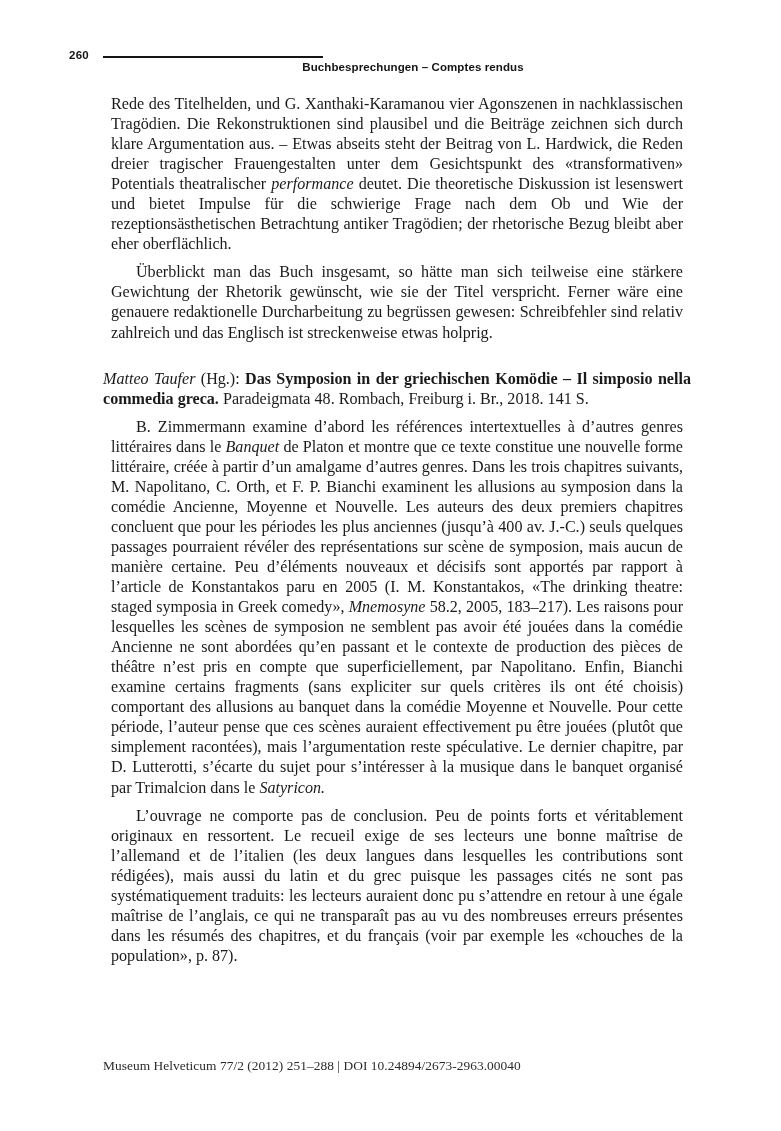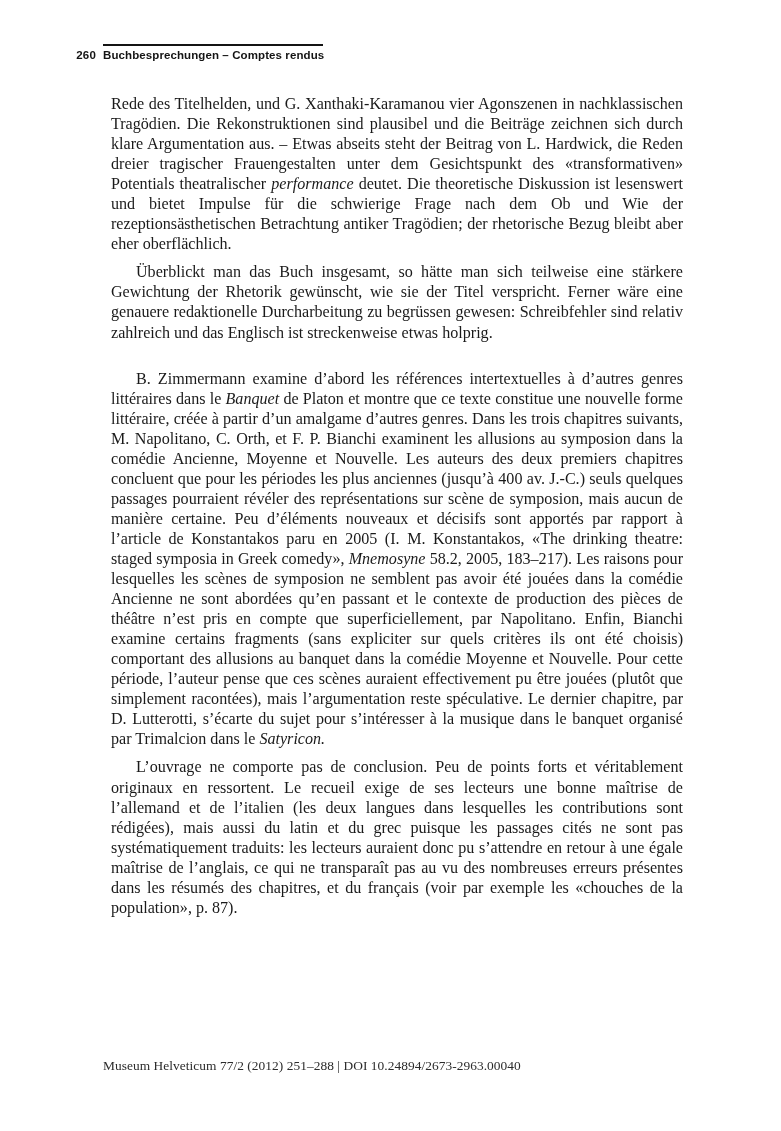--- a/index.html
+++ b/index.html
@@ -33,32 +33,33 @@
     left: 62px;
     top: 44px;
     width: 660px;
     height: 26px;
   }
   .folio {
     position: absolute;
     left: 0px;
     top: 5px;
     width: 34px;
-    text-align: right;
+    text-align: center;
     font-family: "Liberation Sans", "DejaVu Sans", sans-serif;
     font-weight: bold;
     font-size: 11.5px;
     letter-spacing: .2px;
     color: #141414;
   }
   .head-rule-wrap {
     position: absolute;
     left: 41px;
-    top: 0px;
+    top: 12px;
     width: 620px;
+    text-align: center;
   }
   .head-rule {
     width: 220px;
     height: 2.4px;
     background: #141414;
     margin: 0 0 3px 0;
   }
   .head-title {
     font-family: "Liberation Sans", "DejaVu Sans", sans-serif;
     font-weight: bold;
@@ -139,20 +140,21 @@
 
   <div class="body-col">
 
     <p class="para"><span>Rede des Titelhelden, und G. Xanthaki-Karamanou vier Agonszenen in nachklassischen Tragödien. Die Rekonstruktionen sind plausibel und die Beiträge zeichnen sich durch klare Argumentation aus. – Etwas abseits steht der Beitrag von L. Hardwick, die Reden dreier tragischer Frauengestalten unter dem Gesichtspunkt des «transformativen» Potentials theatralischer </span><span class="it">performance</span><span> deutet. Die theoretische Diskussion ist lesenswert und bietet Impulse für die schwierige Frage nach dem Ob und Wie der rezeptionsästhetischen Betrachtung antiker Tragödien; der rhetorische Bezug bleibt aber eher oberflächlich.</span></p>
 
     <p class="para indent">Überblickt man das Buch insgesamt, so hätte man sich teilweise eine stärkere Gewichtung der Rhetorik gewünscht, wie sie der Titel verspricht. Ferner wäre eine genauere redaktionelle Durcharbeitung zu begrüssen gewesen: Schreibfehler sind relativ zahlreich und das Englisch ist streckenweise etwas holprig.</p>
 
 
     <div class="entry">
 
+      <p class="entry-head"><span class="au">Matteo Taufer</span><span> (Hg.): </span><span class="bk">Das Symposion in der griechischen Komödie – Il simposio nella commedia greca.</span><span> Paradeigmata 48. Rombach, Freiburg i. Br., 2018. 141 S.</span></p>
 
 
       <p class="para indent"><span>B. Zimmermann examine d’abord les références intertextuelles à d’autres genres littéraires dans le </span><span class="it">Banquet</span><span> de Platon et montre que ce texte constitue une nouvelle forme littéraire, créée à partir d’un amalgame d’autres genres. Dans les trois chapitres suivants, M. Napolitano, C. Orth, et F. P. Bianchi examinent les allusions au symposion dans la comédie Ancienne, Moyenne et Nouvelle. Les auteurs des deux premiers chapitres concluent que pour les périodes les plus anciennes (jusqu’à 400 av. J.-C.) seuls quelques passages pourraient révéler des représentations sur scène de symposion, mais aucun de manière certaine. Peu d’éléments nouveaux et décisifs sont apportés par rapport à l’article de Konstantakos paru en 2005 (I. M. Konstantakos, «The drinking theatre: staged symposia in Greek comedy», </span><span class="it">Mnemosyne</span><span> 58.2, 2005, 183–217). Les raisons pour lesquelles les scènes de symposion ne semblent pas avoir été jouées dans la comédie Ancienne ne sont abordées qu’en passant et le contexte de production des pièces de théâtre n’est pris en compte que superficiellement, par Napolitano. Enfin, Bianchi examine certains fragments (sans expliciter sur quels critères ils ont été choisis) comportant des allusions au banquet dans la comédie Moyenne et Nouvelle. Pour cette période, l’auteur pense que ces scènes auraient effectivement pu être jouées (plutôt que simplement racontées), mais l’argumentation reste spéculative. Le dernier chapitre, par D. Lutterotti, s’écarte du sujet pour s’intéresser à la musique dans le banquet organisé par Trimalcion dans le </span><span class="it">Satyricon.</span></p>
 
       <p class="para indent">L’ouvrage ne comporte pas de conclusion. Peu de points forts et véritablement originaux en ressortent. Le recueil exige de ses lecteurs une bonne maîtrise de l’allemand et de l’italien (les deux langues dans lesquelles les contributions sont rédigées), mais aussi du latin et du grec puisque les passages cités ne sont pas systématiquement traduits: les lecteurs auraient donc pu s’attendre en retour à une égale maîtrise de l’anglais, ce qui ne transparaît pas au vu des nombreuses erreurs présentes dans les résumés des chapitres, et du français (voir par exemple les «chouches de la population», p. 87).</p>
 
     </div>
 
   </div>
 

